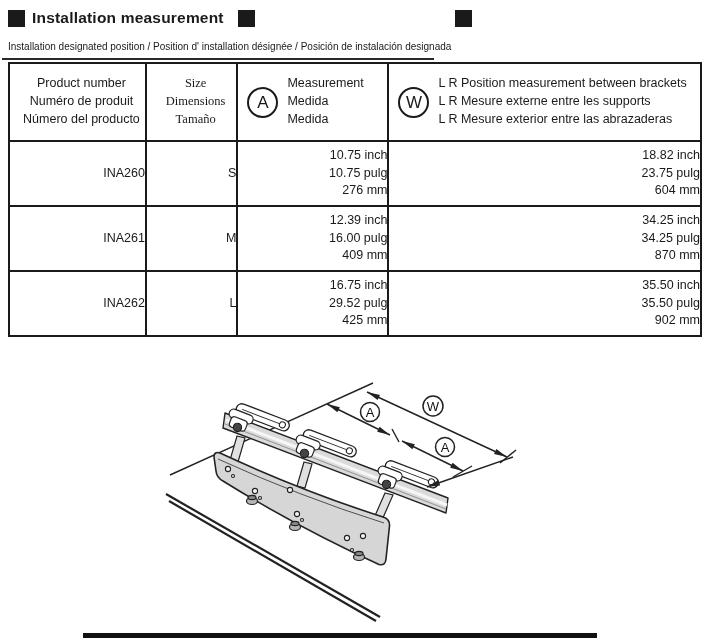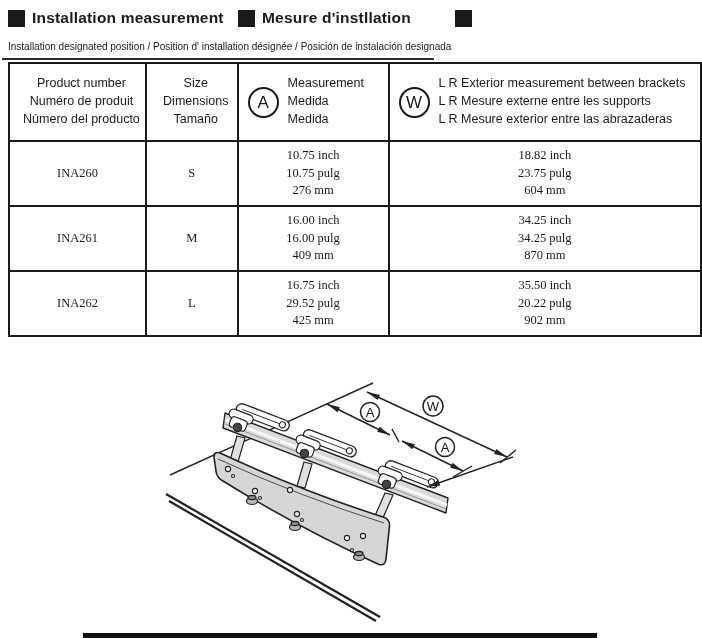--- a/index.html
+++ b/index.html
@@ -7,44 +7,43 @@
         font-family:"Liberation Sans", sans-serif;color:#1a1a1a;}
   
   .hdr-item{position:absolute;top:8px;display:flex;align-items:center;gap:7px;height:20px;}
   .hdr-sq{width:17px;height:17px;background:#1a1a1a;flex:0 0 auto;}
   .hdr-label{font-size:15.5px;font-weight:bold;white-space:nowrap;letter-spacing:.2px;}
   .subtitle{position:absolute;top:41px;left:8px;font-size:10px;white-space:nowrap;}
   .subtitle-rule{position:absolute;top:58px;left:2px;width:432px;height:2px;background:#2a2a2a;}
   
   table.meas{position:absolute;top:62px;left:8px;border-collapse:collapse;table-layout:fixed;}
   table.meas td{border:2px solid #1a1a1a;font-size:12.5px;line-height:1.42;padding:0;vertical-align:middle;}
-  .col-product{width:135px;} .col-size{width:90px;} .col-a{width:150px;} .col-w{width:311px;}
+  .col-product{width:135px;} .col-size{width:90px;font-family:Liberation Serif, serif;} .col-a{width:150px;} .col-w{width:311px;}
   tr.hdr-row td{height:76px;}
-  tr.body-row td{height:63px;text-align:center;font-family:Liberation Serif, serif;}
+  tr.body-row td{height:63px;text-align:right;}
   .cell-pad{padding:4px 4px 4px 12px;text-align:center;}
   .sym-cell{display:flex;align-items:center;gap:9px;padding-left:9px;text-align:left;}
   .circle-sym{flex:0 0 auto;width:27px;height:27px;border:2px solid #1a1a1a;border-radius:50%;
               display:flex;align-items:center;justify-content:center;font-size:17px;line-height:1;}
   .mline div{white-space:nowrap;}
   
   .diagram{position:absolute;top:360px;left:0;}
   .bottom-bar{position:absolute;top:633px;left:83px;width:514px;height:5px;background:#111;}
 </style>
 </head>
 <body>
 
 <div class="page">
 
   <div class="hdr-item" style="left:8px">
     <span class="hdr-sq"></span>
     <span class="hdr-label">Installation measurement</span>
   </div>
   <div class="hdr-item" style="left:238px">
     <span class="hdr-sq"></span>
-    <span class="hdr-label">Mesure d'instllation</span>
   </div>
   <div class="hdr-item" style="left:455px">
     <span class="hdr-sq"></span>
   </div>
 
   <div class="subtitle">Installation designated position /  Position d' installation désignée / Posición de instalación designada</div>
   <div class="subtitle-rule"></div>
 
   <table class="meas">
     <tbody>
@@ -70,21 +69,21 @@
             <div>Measurement</div>
             <div>Medida</div>
             <div>Medida</div>
           </span>
         </div>
       </td>
       <td class="col-w">
         <div class="sym-cell">
           <span class="circle-sym">W</span>
           <span class="mline">
-            <div>L R Exterior measurement between brackets</div>
+            <div>L R Position measurement between brackets</div>
             <div>L R Mesure externe entre les supports</div>
             <div>L R Mesure exterior entre las abrazaderas</div>
           </span>
         </div>
       </td>
     </tr>
 
     <tr class="body-row">
       <td>INA260</td>
       <td>S</td>
@@ -102,21 +101,21 @@
         <div>604 mm</div>
       </div>
           </td>
     </tr>
 
     <tr class="body-row">
       <td>INA261</td>
       <td>M</td>
       <td>
             <div class="mline">
-        <div>16.00 inch</div>
+        <div>12.39 inch</div>
         <div>16.00 pulg</div>
         <div>409 mm</div>
       </div>
           </td>
       <td>
             <div class="mline">
         <div>34.25 inch</div>
         <div>34.25 pulg</div>
         <div>870 mm</div>
       </div>
@@ -129,21 +128,21 @@
       <td>
             <div class="mline">
         <div>16.75 inch</div>
         <div>29.52 pulg</div>
         <div>425 mm</div>
       </div>
           </td>
       <td>
             <div class="mline">
         <div>35.50 inch</div>
-        <div>20.22 pulg</div>
+        <div>35.50 pulg</div>
         <div>902 mm</div>
       </div>
           </td>
     </tr>
   </tbody>
     </table>
 
   <svg class="diagram" width="702" height="278" viewBox="0 0 702 278">
 
     <line x1="170" y1="115" x2="373" y2="23" stroke="#222" stroke-width="1.4"></line>

